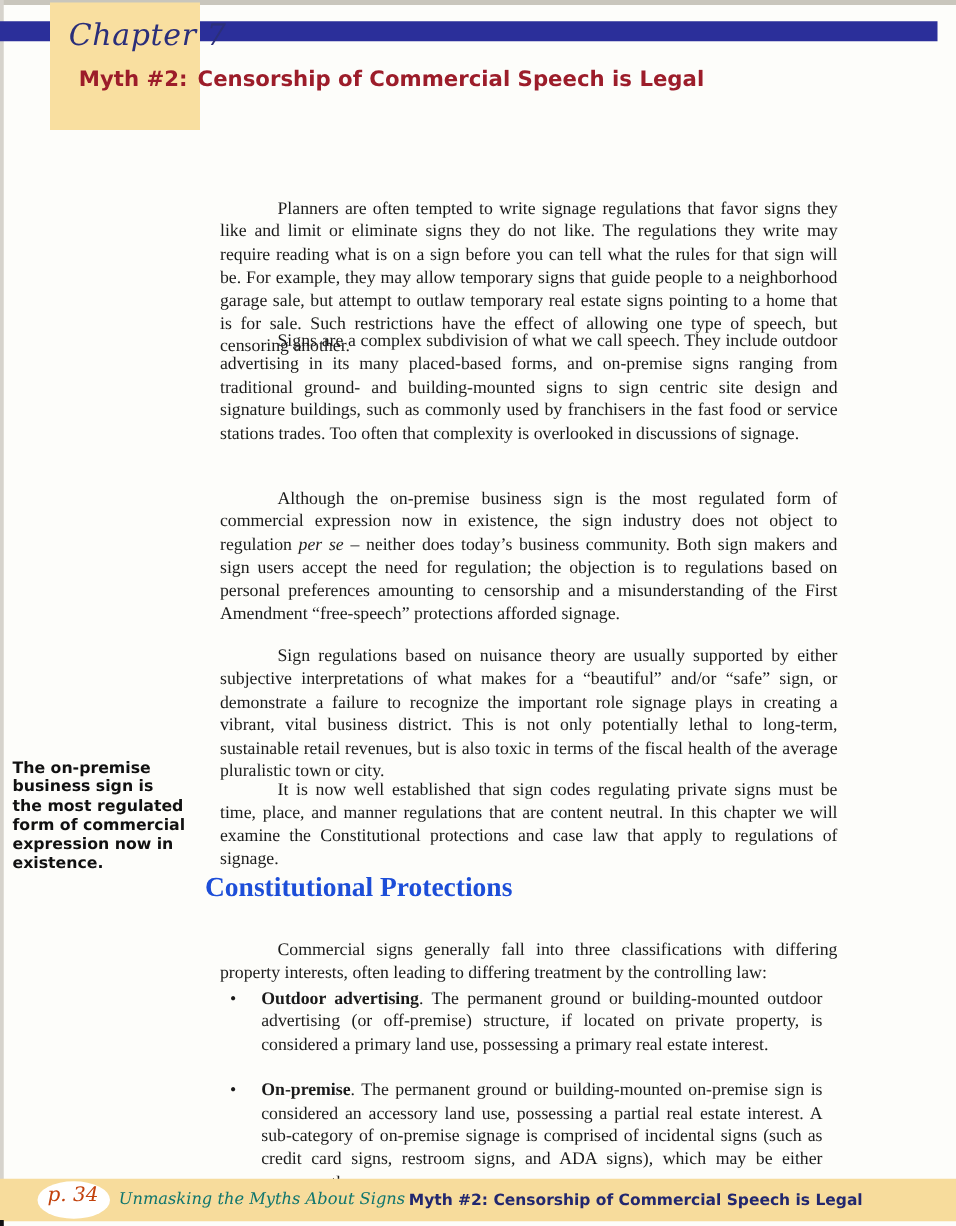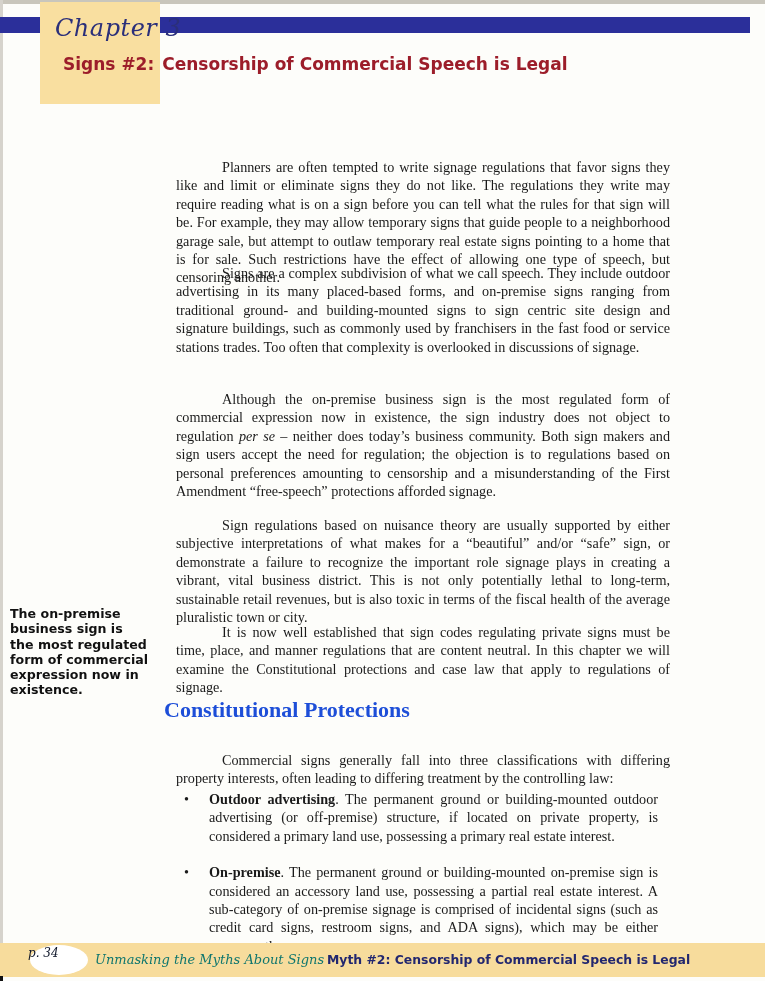--- a/index.html
+++ b/index.html
@@ -59,23 +59,23 @@
 
   .footer-band {
     position: absolute; left: 0; top: 943px; width: 765px; height: 34px;
     background: #f7dc9c;
   }
   .page-oval {
     position: absolute; left: 30px; top: 945px; width: 58px; height: 30px;
     background: #ffffff; border-radius: 50%;
   }
   .page-num {
-    position: absolute; left: 28px; top: 946px;
+    position: absolute; left: 38px; top: 946px;
     font-family: "DejaVu Serif", serif; font-style: italic;
-    font-size: 12px; color: #0f172a;
+    font-size: 16px; color: #c2410c;
   }
   .book-title {
     position: absolute; left: 95px; top: 952px;
     font-family: "DejaVu Serif", serif; font-style: italic;
     font-size: 13px; color: #0f766e; white-space: nowrap;
   }
   .footer-myth {
     position: absolute; left: 327px; top: 952px;
     font-family: "DejaVu Sans", sans-serif; font-weight: bold;
     font-size: 12.4px; color: #22276f; white-space: nowrap;
@@ -83,23 +83,23 @@
   .bottom-mark { position: absolute; left: 0; top: 976px; width: 3px; height: 5px; background: #111; }
 </style>
 </head>
 <body>
 
 <div class="top-edge"></div>
 <div class="left-edge"></div>
 
 <div class="blue-bar"></div>
 <div class="chapter-box"></div>
-<div class="chapter-label">Chapter 3</div>
+<div class="chapter-label">Chapter 7</div>
 <div class="myth-title">
-  <span class="num">Signs #2:</span><span>Censorship of Commercial Speech is Legal</span>
+  <span class="num">Myth #2:</span><span>Censorship of Commercial Speech is Legal</span>
 </div>
 
 <p class="para body-col p1">Planners are often tempted to write signage regulations that favor signs they like and limit or eliminate signs they do not like. The regulations they write may require reading what is on a sign before you can tell what the rules for that sign will be.  For example, they may allow temporary signs that guide people to a neighborhood garage sale, but attempt to outlaw temporary real estate signs pointing to a home that is for sale. Such restrictions have the effect of allowing one type of speech, but censoring another.</p>
 <p class="para body-col p2">Signs are a complex subdivision of what we call speech.  They include outdoor advertising in its many placed-based forms, and on-premise signs ranging from traditional ground- and building-mounted signs to sign centric site design and signature buildings, such as commonly used by franchisers in the fast food or service stations trades.  Too often that complexity is overlooked in discussions of signage.</p>
 <p class="para body-col p3"><span>Although the on-premise business sign is the most regulated form of commercial expression now in existence, the sign industry does not object to regulation </span><em>per se</em><span> – neither does today’s business community.  Both sign makers and sign users accept the need for regulation; the objection is to regulations based on personal preferences amounting to censorship and a misunderstanding of the First Amendment “free-speech” protections afforded signage.</span></p>
 <p class="para body-col p4">Sign regulations based on nuisance theory are usually supported by either subjective interpretations of what makes for a “beautiful” and/or “safe” sign, or demonstrate a failure to recognize the important role signage plays in creating a vibrant, vital business district.  This is not only potentially lethal to long-term, sustainable retail revenues, but is also toxic in terms of the fiscal health of the average pluralistic town or city.</p>
 
 <div class="pullquote">The on-premise business sign is the most regulated form of commercial expression now in existence.</div>
 
 <p class="para body-col p5">It is now well established that sign codes regulating private signs must be time, place, and manner regulations that are content neutral.  In this chapter we will examine the Constitutional protections and case law that apply to regulations of signage.</p>

